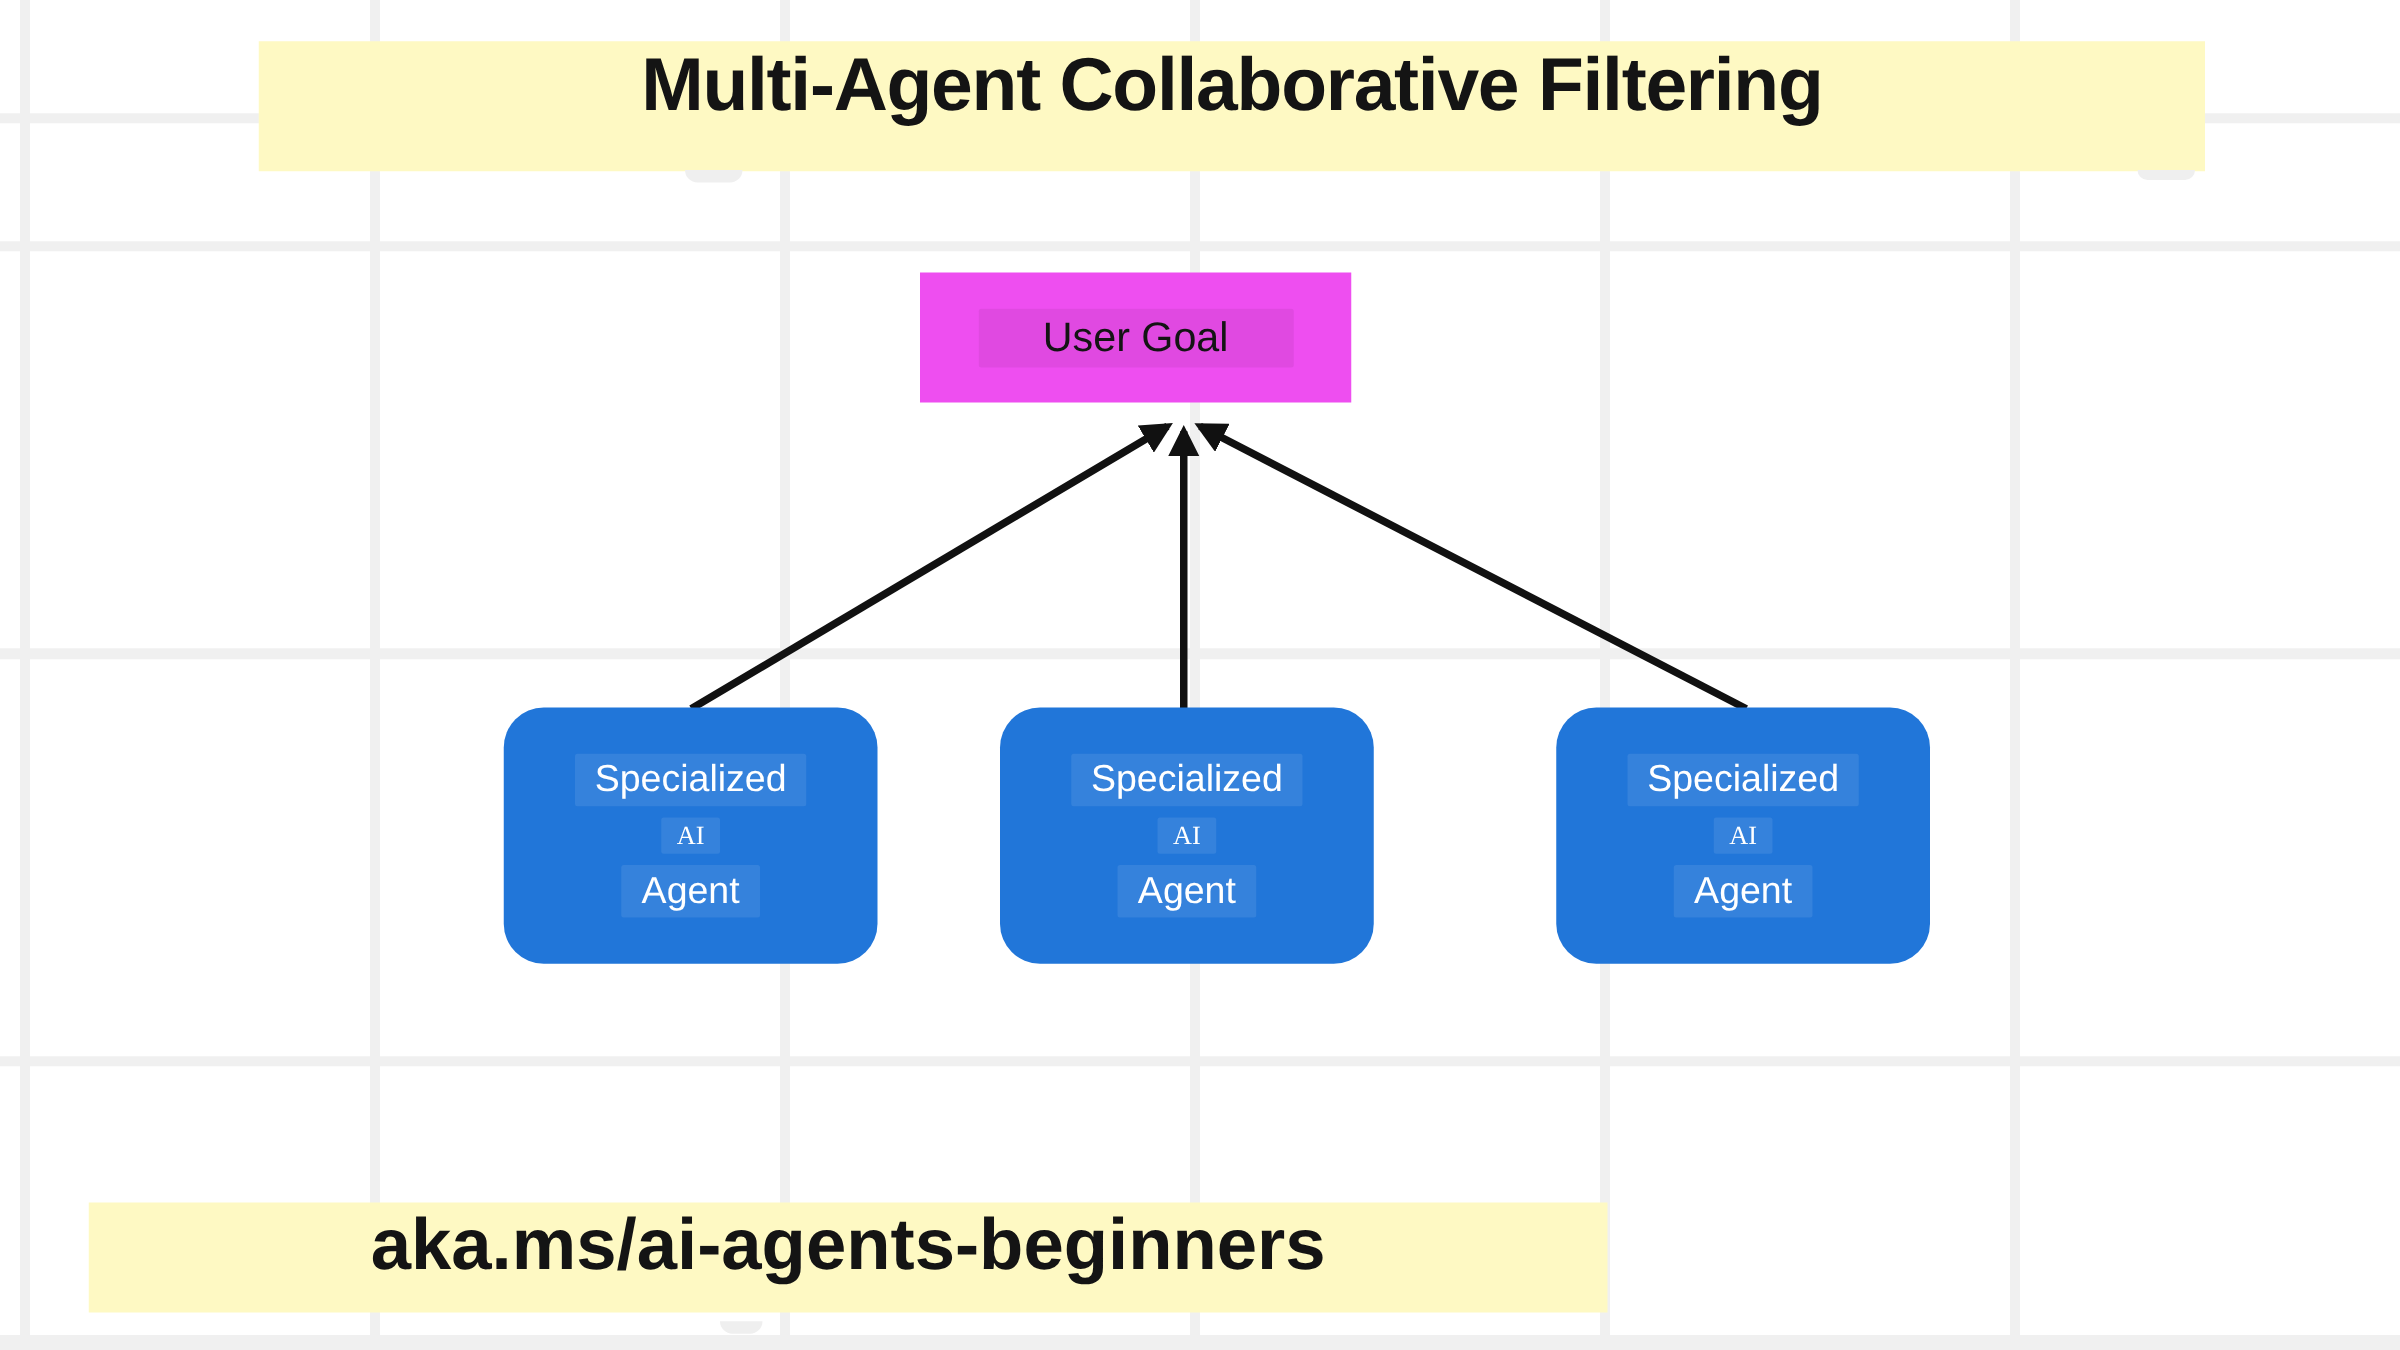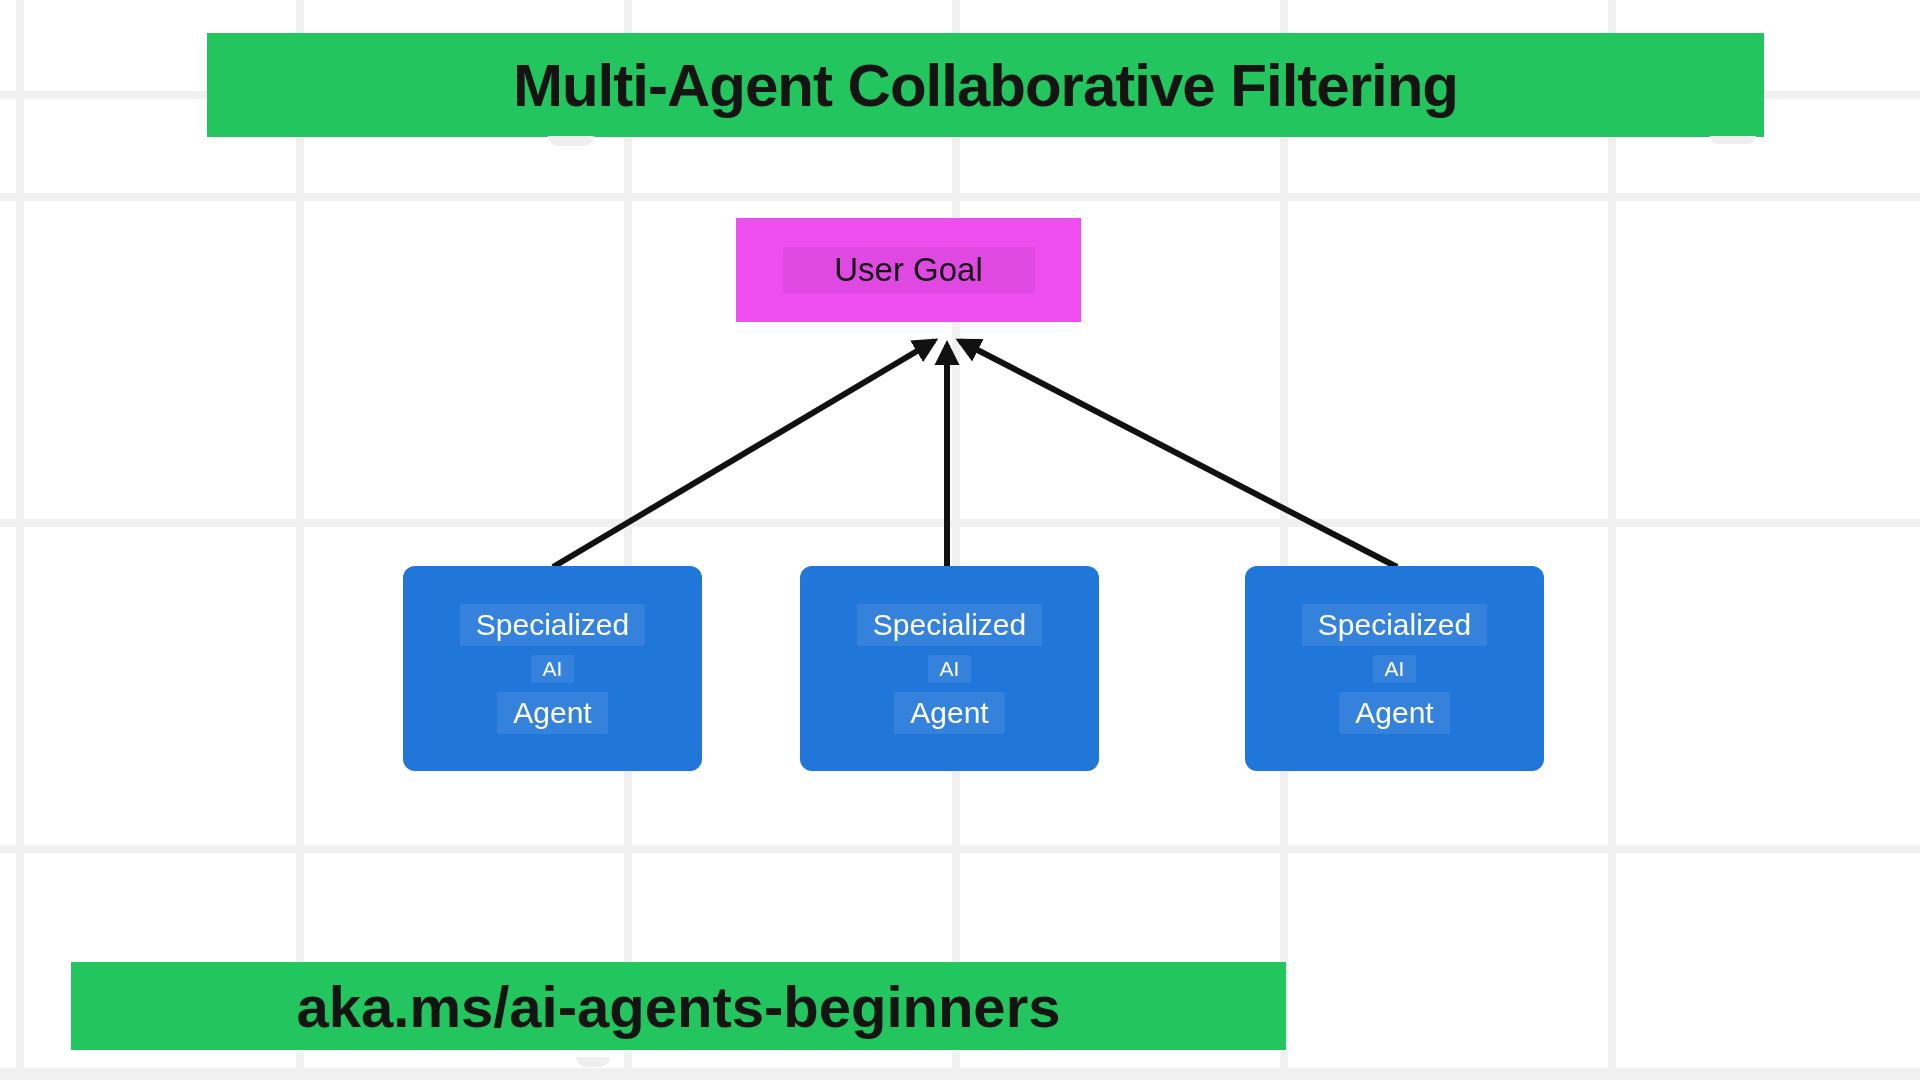--- a/index.html
+++ b/index.html
@@ -15,22 +15,22 @@
     background-image:
       repeating-linear-gradient(to right,  #f0f0f0 0 8px, transparent 8px 328px),
       repeating-linear-gradient(to bottom, #f0f0f0 0 8px, transparent 8px 326px);
     background-position:296px 0, 0 193px;
   }
   .bottom-strip{
     position:absolute;left:0;top:1068px;width:1920px;height:12px;
     background:#f0f0f0;
   }
   .banner{
-    position:absolute;background:#22c55e;color:#141414;
-    display:flex;align-items:center;justify-content:center;white-space:nowrap;
+    position:absolute;background:#fef9c3;color:#141414;
+    display:flex;align-items:flex-start;justify-content:center;white-space:nowrap;
   }
   .title-banner{left:207px;top:33px;width:1557px;height:104px;
     font-size:60px;font-weight:600;letter-spacing:-1px;}
   .footer-banner{left:71px;top:962px;width:1215px;height:88px;
     font-size:58px;font-weight:600;letter-spacing:0;}
   .descender-bump{
     position:absolute;background:#efefef;border-radius:0 0 10px 10px;
   }
   .bump-1{left:548px;top:136px;width:46px;height:10px;}
   .bump-2{left:1710px;top:136px;width:46px;height:8px;}
@@ -42,34 +42,34 @@
     background:#ee4ef0;display:flex;align-items:center;justify-content:center;
   }
   .goal-label-wrap{
     width:252px;height:47px;background:rgba(0,0,0,0.06);border-radius:2px;
     display:flex;align-items:center;justify-content:center;
   }
   .goal-label{font-size:33px;font-weight:500;color:#141414;white-space:nowrap;}
 
   
   .agent-node{
-    position:absolute;width:299px;height:205px;border-radius:12px;
+    position:absolute;width:299px;height:205px;border-radius:32px;
     background:#2176d9;color:#ffffff;
     display:flex;flex-direction:column;align-items:center;justify-content:center;
     gap:9px;
   }
   .agent-1{left:403px;top:566px;}
   .agent-2{left:800px;top:566px;}
   .agent-3{left:1245px;top:566px;}
   .agent-line{
     background:rgba(255,255,255,0.09);border-radius:2px;white-space:nowrap;
     display:inline-block;text-align:center;
   }
   .agent-line.big{font-size:30px;font-weight:500;padding:4px 16px;}
-  .agent-line.small{font-size:21px;font-weight:500;padding:2px 12px;}
+  .agent-line.small{font-size:21px;font-weight:500;padding:2px 12px;font-family:Liberation Serif, serif;}
 
   .edges-svg{position:absolute;left:0;top:0;pointer-events:none;}
 </style>
 </head>
 <body>
 
 <div class="canvas-grid"></div>
 <div class="bottom-strip"></div>
 
 <div class="banner title-banner">

